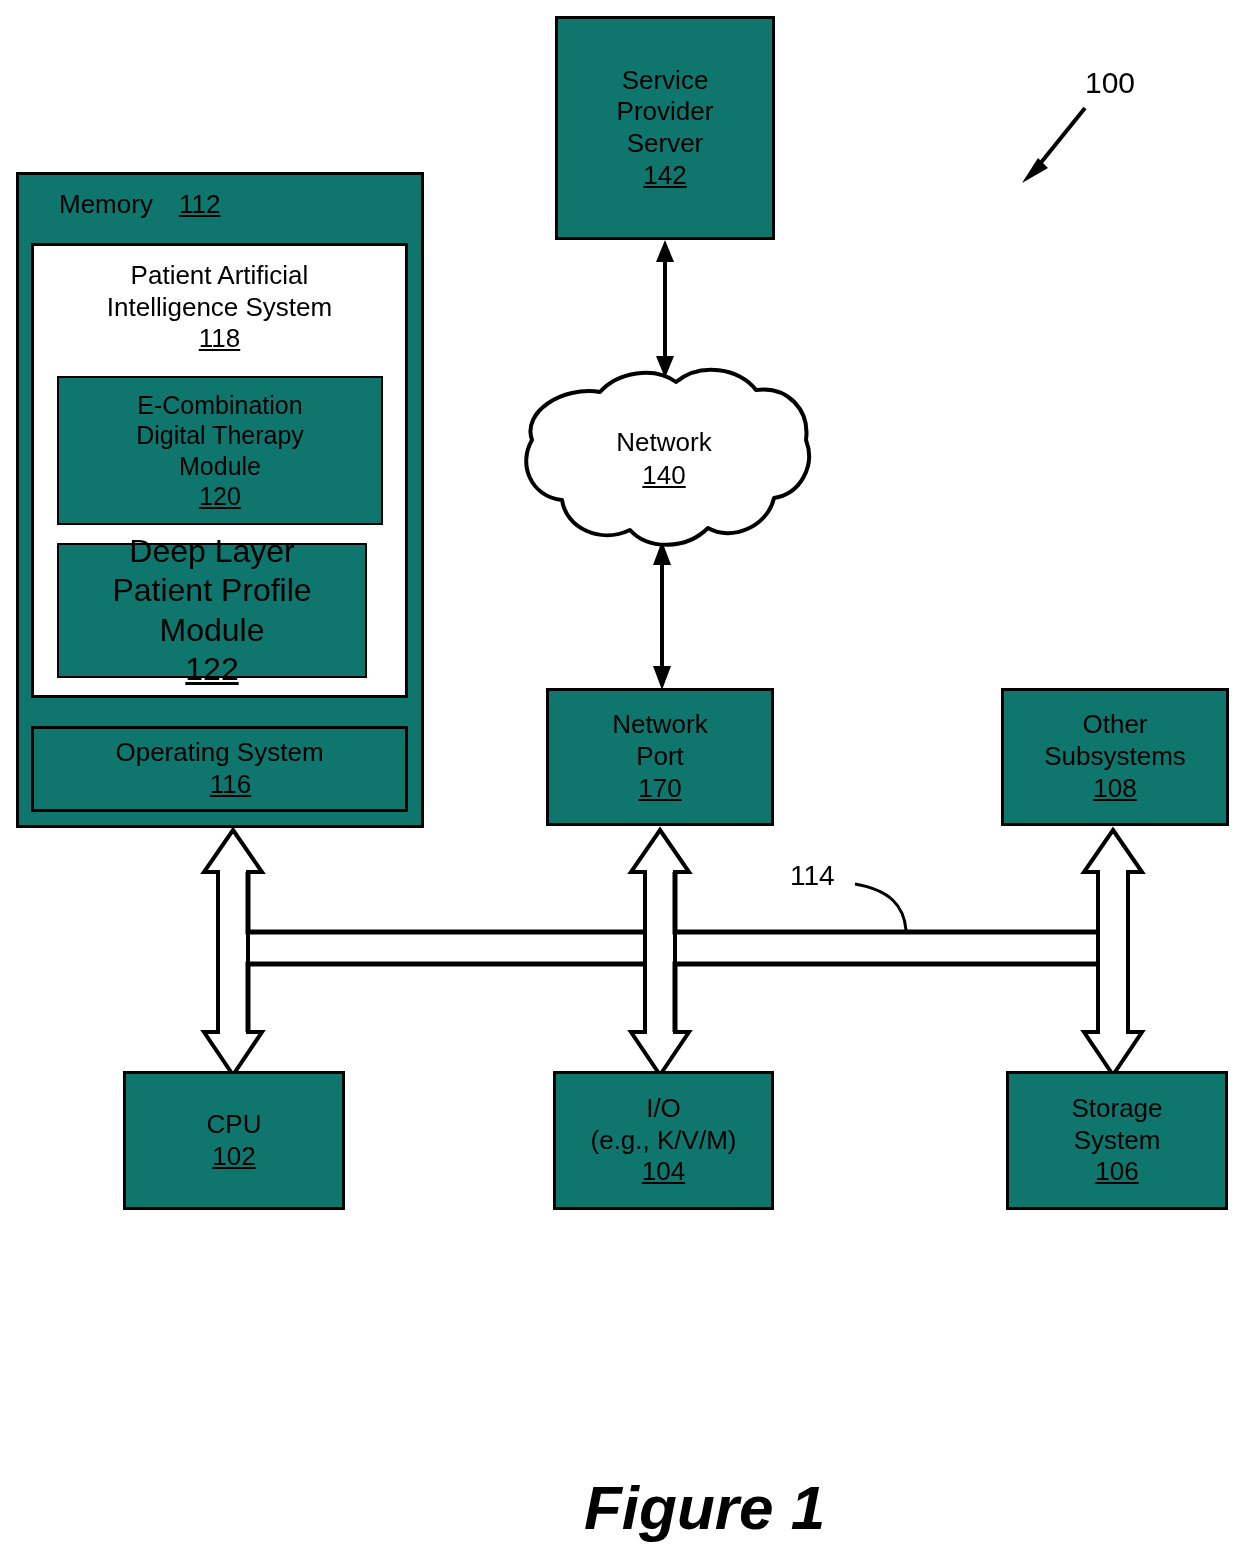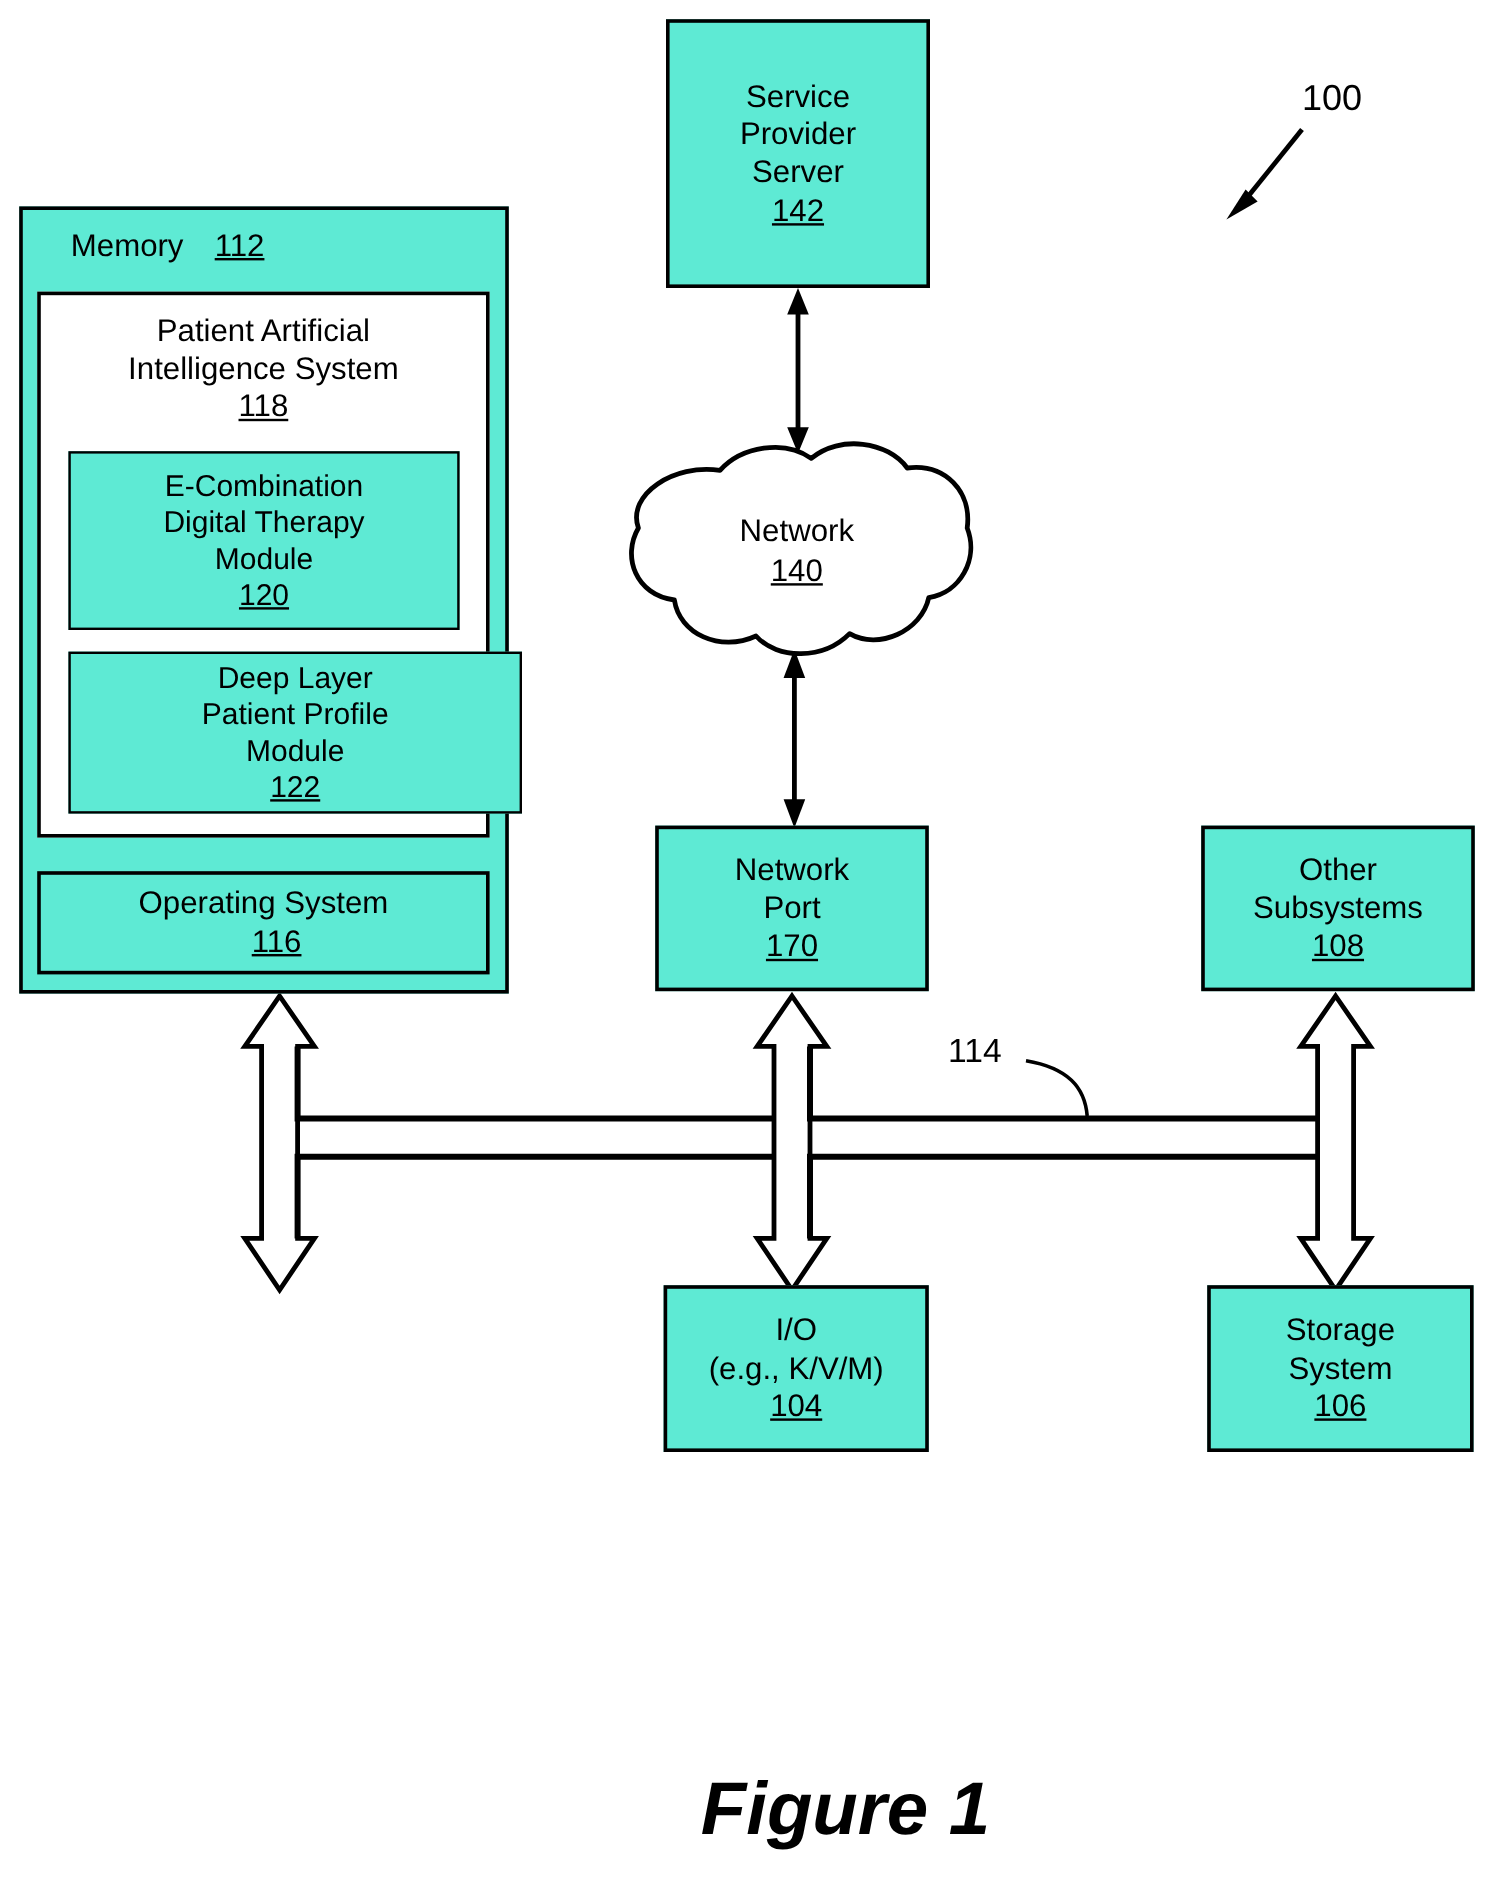--- a/index.html
+++ b/index.html
@@ -22,21 +22,21 @@
     left: 0;
     top: 0;
     width: 1240px;
     height: 1565px;
     pointer-events: none;
   }
   .box {
     position: absolute;
     box-sizing: border-box;
     border: 3px solid #000;
-    background: #5eead4;
+    background: #0f766e;
     display: flex;
     flex-direction: column;
     align-items: center;
     justify-content: center;
     text-align: center;
     line-height: 1.22;
   }
   .box.thin { border-width: 2px; }
   .label-line { display: block; white-space: nowrap; }
   .ref { text-decoration: underline; text-underline-offset: 2px; }
@@ -189,21 +189,21 @@
     </div>
   </div>
 
   <div class="box thin" style="left:57px; top:376px; width:326px; height:149px; font-size:25px;">
     <span class="label-line">E-Combination</span>
     <span class="label-line">Digital Therapy</span>
     <span class="label-line">Module</span>
     <span class="label-line ref">120</span>
   </div>
 
-  <div class="box thin" style="left:57px; top:543px; width:378px; height:135px; font-size:25px;">
+  <div class="box thin" style="left:57px; top:543px; width:310px; height:135px; font-size:32px;">
     <span class="label-line">Deep Layer</span>
     <span class="label-line">Patient Profile</span>
     <span class="label-line">Module</span>
     <span class="label-line ref">122</span>
   </div>
 
   <div class="box os-box" style="left:31px; top:726px; width:377px; height:86px; font-size:26px;">
     <span>Operating System</span>
       <span class="ref">116</span>
   </div>
@@ -213,20 +213,24 @@
     <span class="label-line">Port</span>
     <span class="label-line ref">170</span>
   </div>
 
   <div class="box" style="left:1001px; top:688px; width:228px; height:138px; font-size:26px;">
     <span class="label-line">Other</span>
     <span class="label-line">Subsystems</span>
     <span class="label-line ref">108</span>
   </div>
 
+  <div class="box" style="left:123px; top:1071px; width:222px; height:139px; font-size:26px;">
+    <span class="label-line">CPU</span>
+    <span class="label-line ref">102</span>
+  </div>
 
   <div class="box" style="left:553px; top:1071px; width:221px; height:139px; font-size:26px;">
     <span class="label-line">I/O</span>
     <span class="label-line">(e.g., K/V/M)</span>
     <span class="label-line ref">104</span>
   </div>
 
   <div class="box" style="left:1006px; top:1071px; width:222px; height:139px; font-size:26px;">
     <span class="label-line">Storage</span>
     <span class="label-line">System</span>

